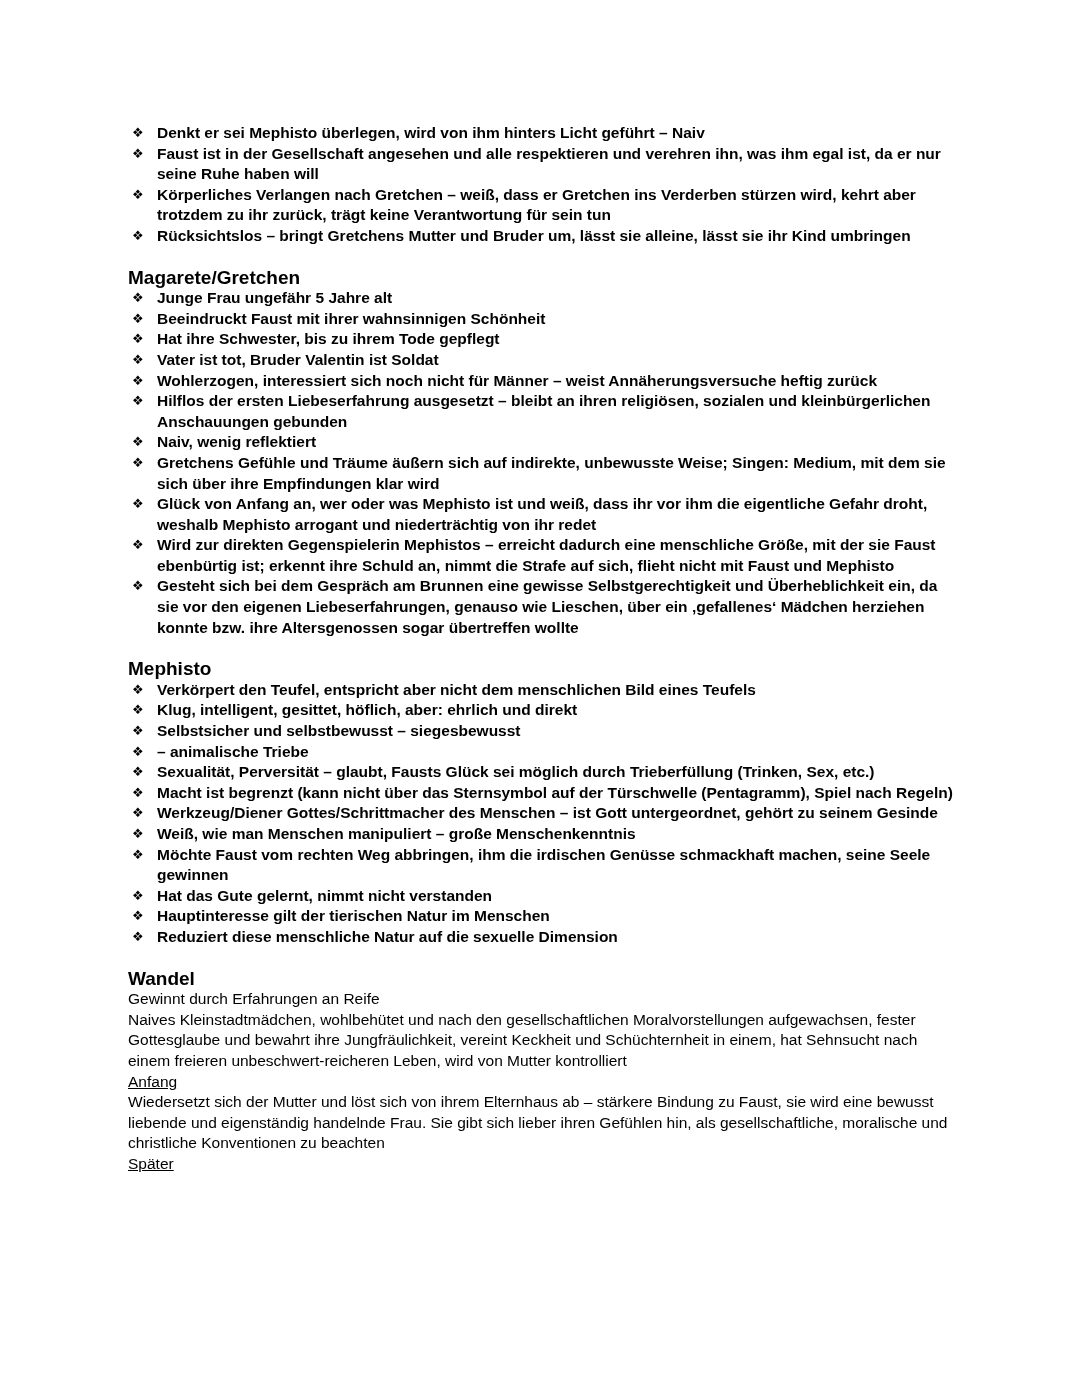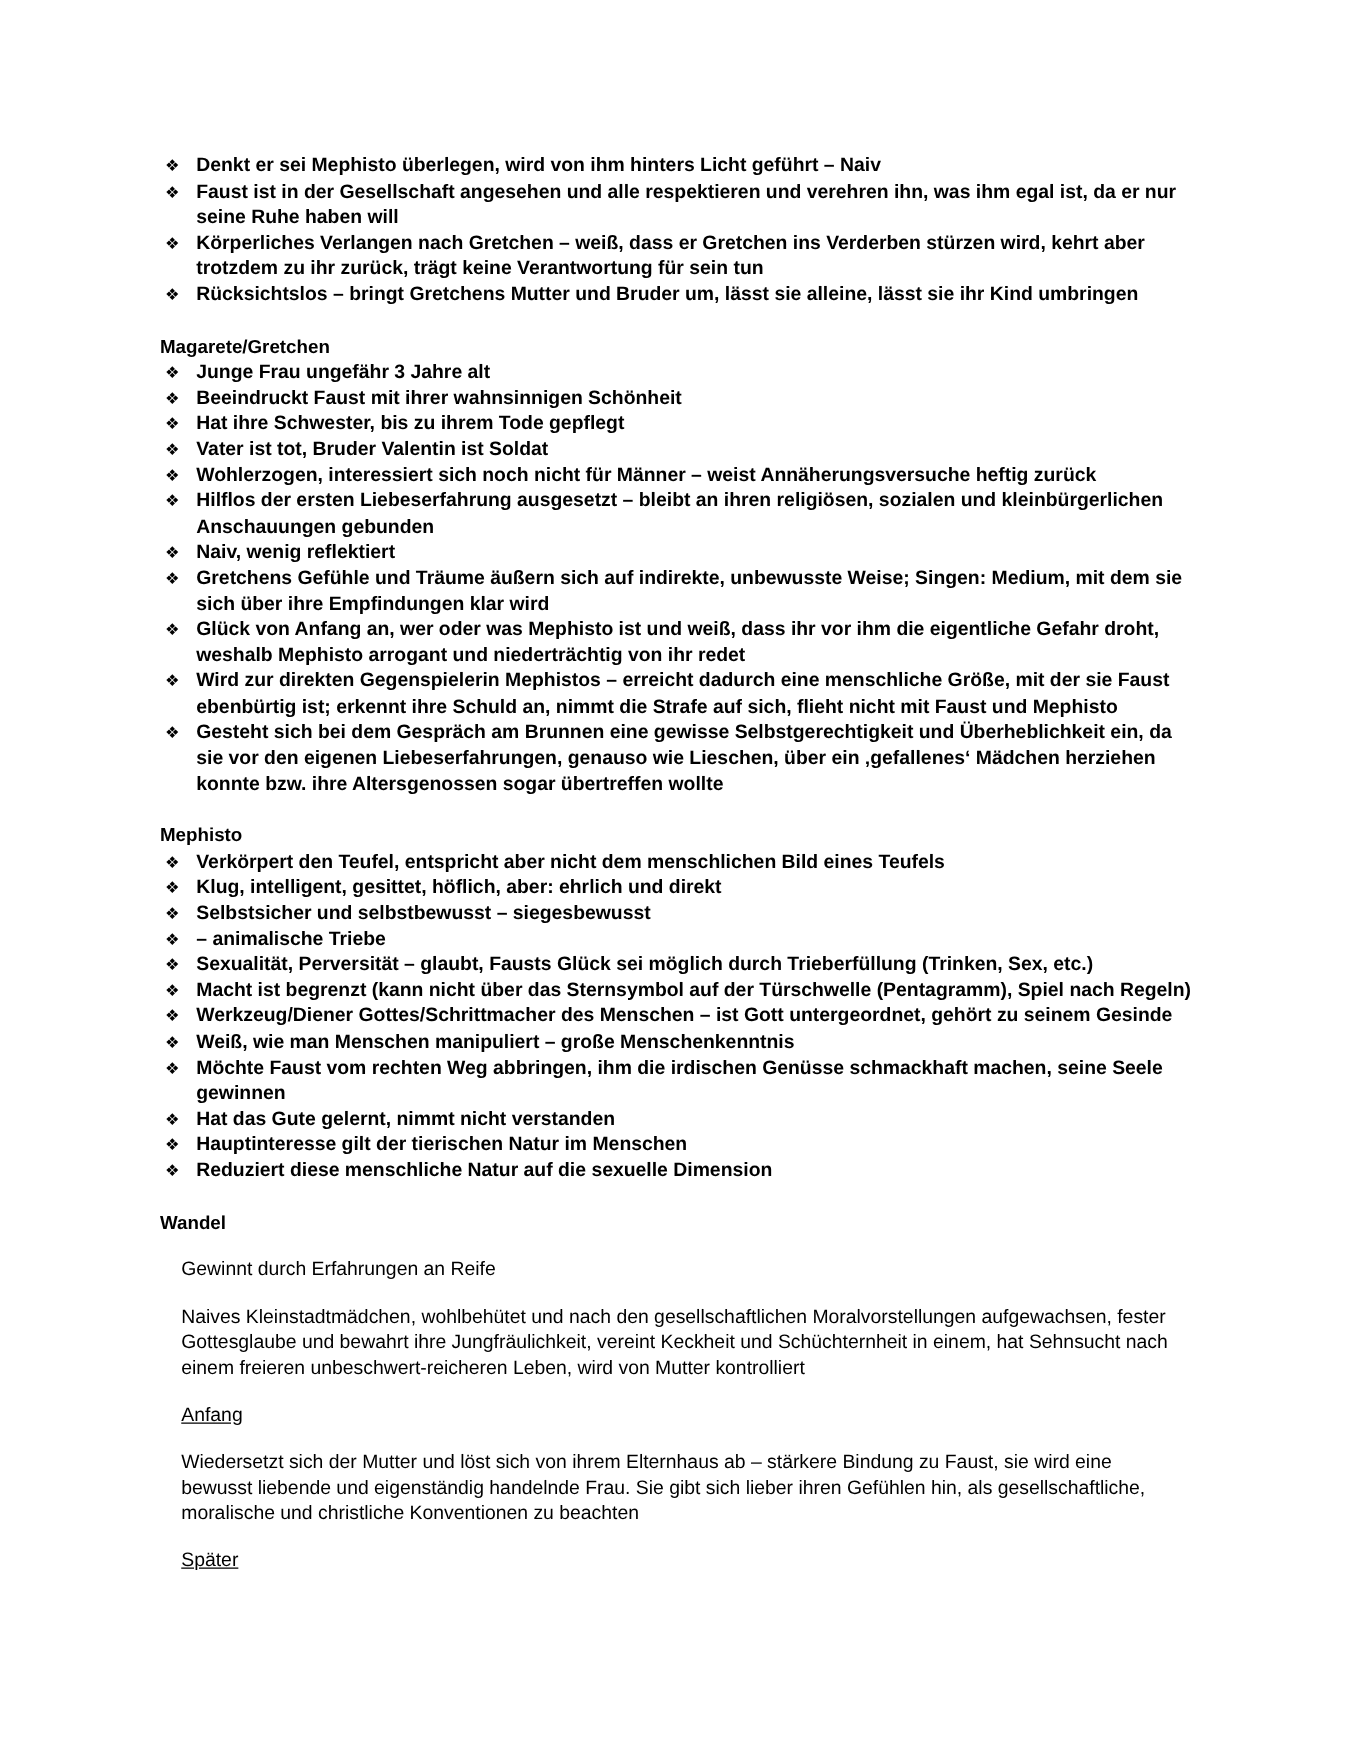--- a/index.html
+++ b/index.html
@@ -21,21 +21,21 @@
     color: #000000;
     overflow: hidden;
   }
   .doc-section {
     margin: 0;
   }
   .doc-section + .doc-section {
     margin-top: 21px;
   }
   .heading {
-    font-size: 15px;
+    font-size: 19px;
     line-height: 20.6px;
     font-weight: bold;
     margin: 0;
     padding: 0;
   }
   .bullet-list {
     list-style: none;
     margin: 0;
     padding: 0;
   }
@@ -50,21 +50,21 @@
     box-sizing: border-box;
     font-size: 13px;
     line-height: 20.6px;
   }
   .bullet-text {
     flex: 1 1 auto;
     min-width: 0;
     font-weight: bold;
   }
   .para {
-    margin: 17px;
+    margin: 0;
     padding: 0;
   }
   .para.underline {
     text-decoration: underline;
   }
 </style>
 </head>
 <body>
 
 <div class="page">
@@ -87,21 +87,21 @@
             <span class="bullet-glyph">❖</span>
             <span class="bullet-text">Rücksichtslos – bringt Gretchens Mutter und Bruder um, lässt sie alleine, lässt sie ihr Kind umbringen</span>
           </li>
         </ul>
       </section>
       <section class="doc-section">
         <h2 class="heading">Magarete/Gretchen</h2>
         <ul class="bullet-list">
           <li class="bullet-item">
             <span class="bullet-glyph">❖</span>
-            <span class="bullet-text">Junge Frau ungefähr 3 Jahre alt</span>
+            <span class="bullet-text">Junge Frau ungefähr 5 Jahre alt</span>
           </li>
           <li class="bullet-item">
             <span class="bullet-glyph">❖</span>
             <span class="bullet-text">Beeindruckt Faust mit ihrer wahnsinnigen Schönheit</span>
           </li>
           <li class="bullet-item">
             <span class="bullet-glyph">❖</span>
             <span class="bullet-text">Hat ihre Schwester, bis zu ihrem Tode gepflegt</span>
           </li>
           <li class="bullet-item">

